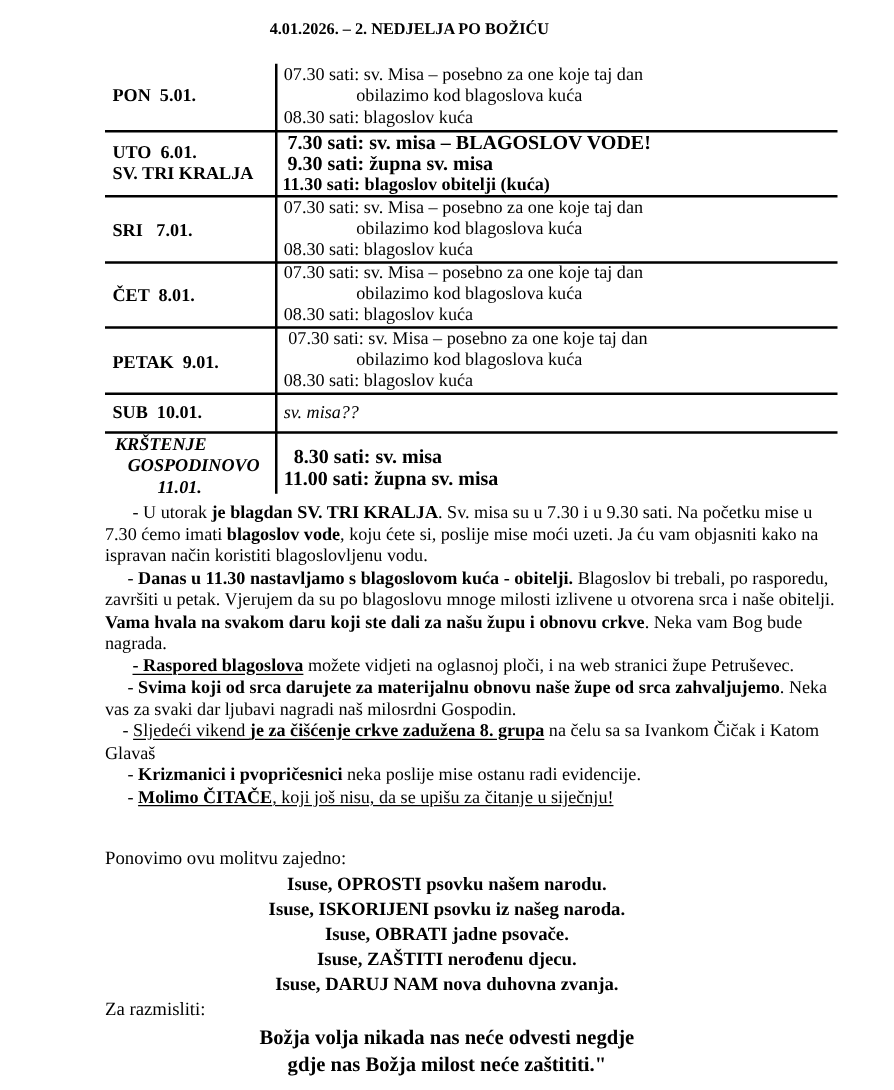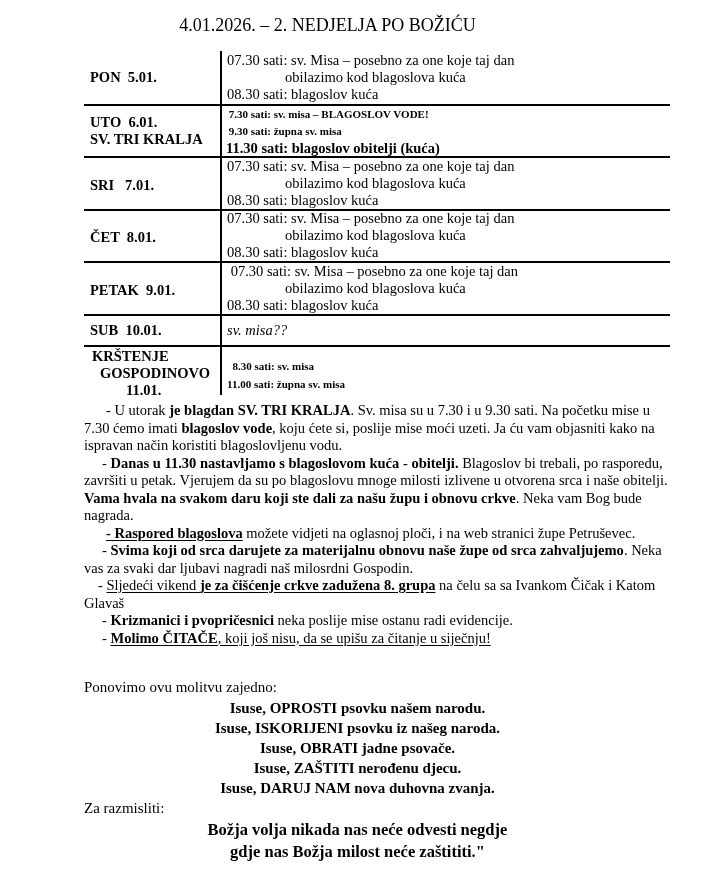--- a/index.html
+++ b/index.html
@@ -2,35 +2,35 @@
 <html><head>
 <meta charset="utf-8">
 <style>
   html, body { margin: 0; padding: 0; background: #ffffff; }
   body {
     width: 715px; height: 872px; position: relative; overflow: hidden;
     font-family: "Liberation Serif", serif; color: #000;
   }
   .title {
     position: absolute; top: 15px; left: 0; width: 655px; text-align: center;
-    font-weight: normal; font-size: 18px;
+    font-weight: bold; font-size: 13px;
   }
   
   .sched { position: absolute; left: 84px; top: 51px; width: 586px; }
   .vline { position: absolute; left: 136px; top: 0; width: 2px; height: 344px; background: #000; }
   .row { position: absolute; left: 0; width: 586px; }
   .row .hr { position: absolute; left: 0; bottom: -2px; width: 586px; height: 2px; background:#000; }
   .day {
     position: absolute; left: 6px; width: 128px; font-weight: bold; font-size: 14.5px; line-height: 17px;
   }
   .entries { position: absolute; left: 143px; width: 440px; font-size: 14.5px; line-height: 17px; }
   .entries .ln { white-space: nowrap; }
   .entries .indent { padding-left: 58px; }
   .entries.bold { font-weight: bold; }
-  .entries .big { font-size: 11px; }
+  .entries .big { font-size: 16px; }
   
   .notices {
     position: absolute; left: 84px; top: 402px; width: 590px;
     font-size: 14.5px; line-height: 17.5px;
   }
   .notices p { margin: 0; }
   .ind { display: inline-block; width: 18px; }
   .ind2 { display: inline-block; width: 14px; }
   u { text-underline-offset: 2px; }
   .prayer-intro { position: absolute; left: 84px; top: 679px; font-size: 15px; }
@@ -113,21 +113,21 @@
     <div class="day" style="top:7px;">
       <div style="white-space:pre">SUB  10.01.</div>
     </div>
     <div class="entries" style="top:7px;font-style:italic;">
       <div class="ln">sv. misa??</div>
     </div>
     <div class="hr"></div>
   </div>
 
   <div class="row" style="top:296px;height:48px;">
-    <div class="day" style="top:1px;left:0;width:134px;">
+    <div class="day" style="top:1px;left:0;width:134px;font-style:italic;">
       <div style="padding-left:8px;">KRŠTENJE</div>
       <div style="padding-left:8px;text-align:center;">GOSPODINOVO</div>
       <div style="padding-left:42px;">11.01.</div>
     </div>
     <div class="entries bold" style="top:10px;">
       <div class="ln big" style="white-space:pre;line-height:18px;">  8.30 sati: sv. misa</div>
       <div class="ln big" style="line-height:18px;">11.00 sati: župna sv. misa</div>
     </div>
   </div>
 </div>

